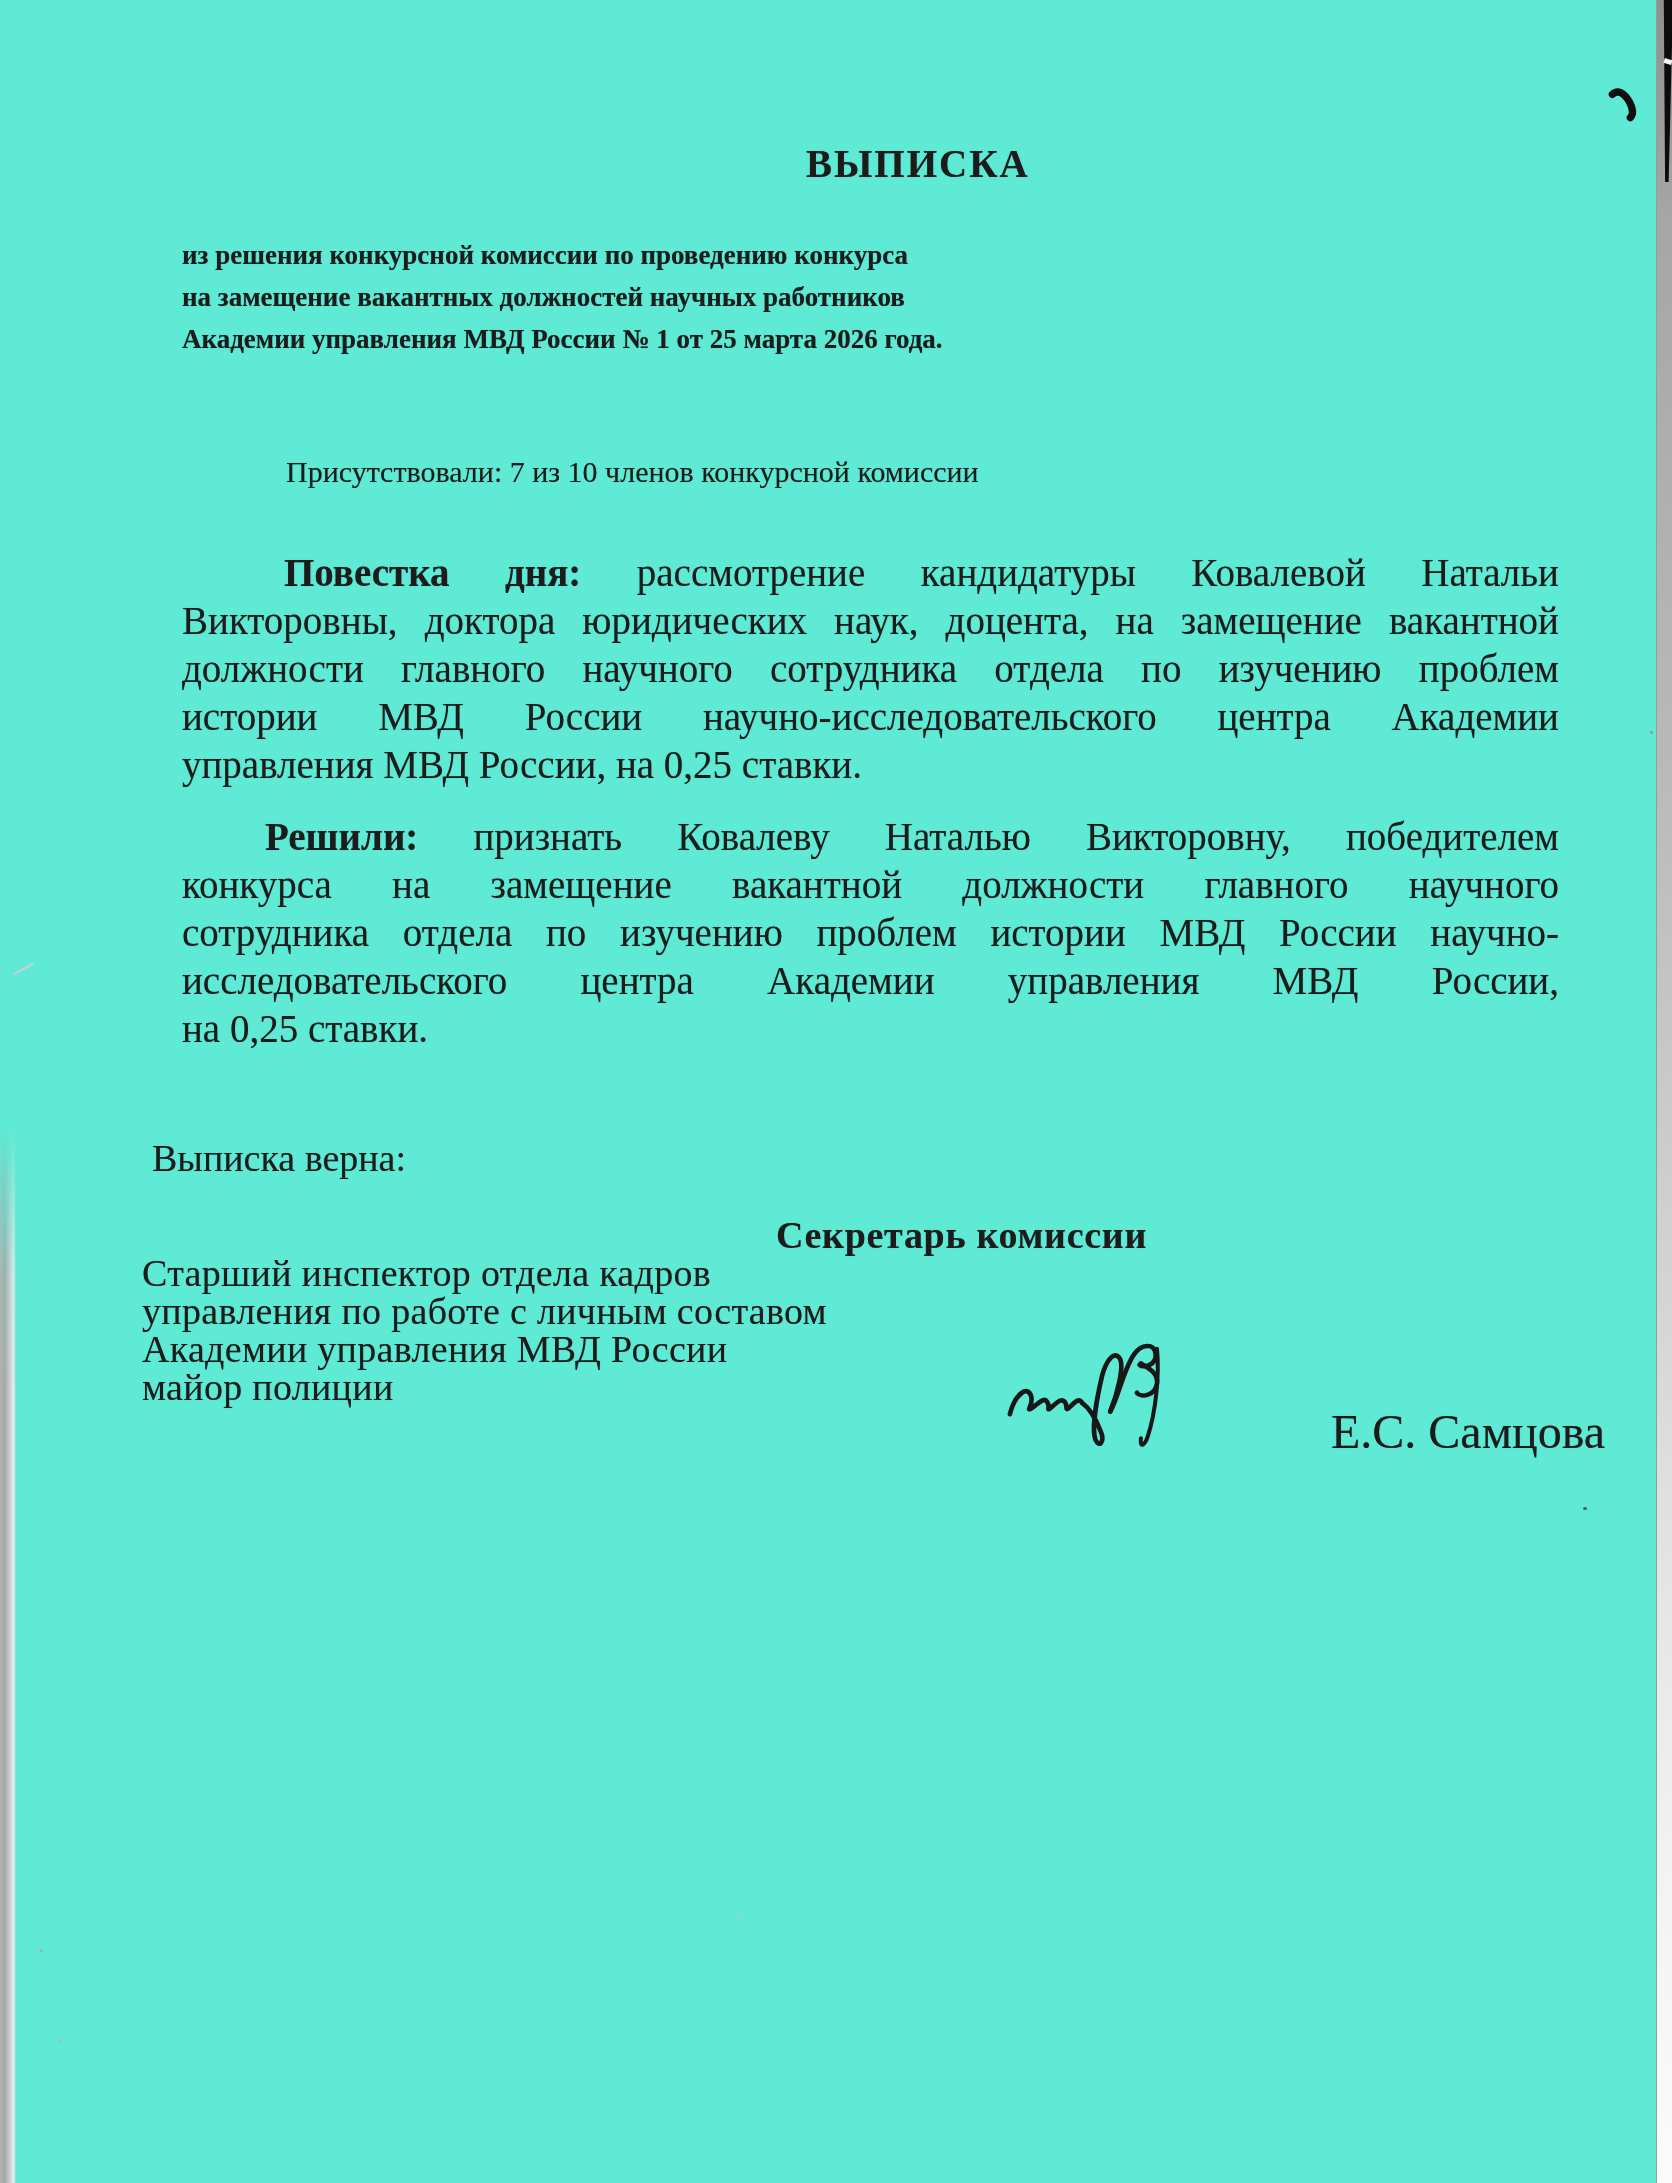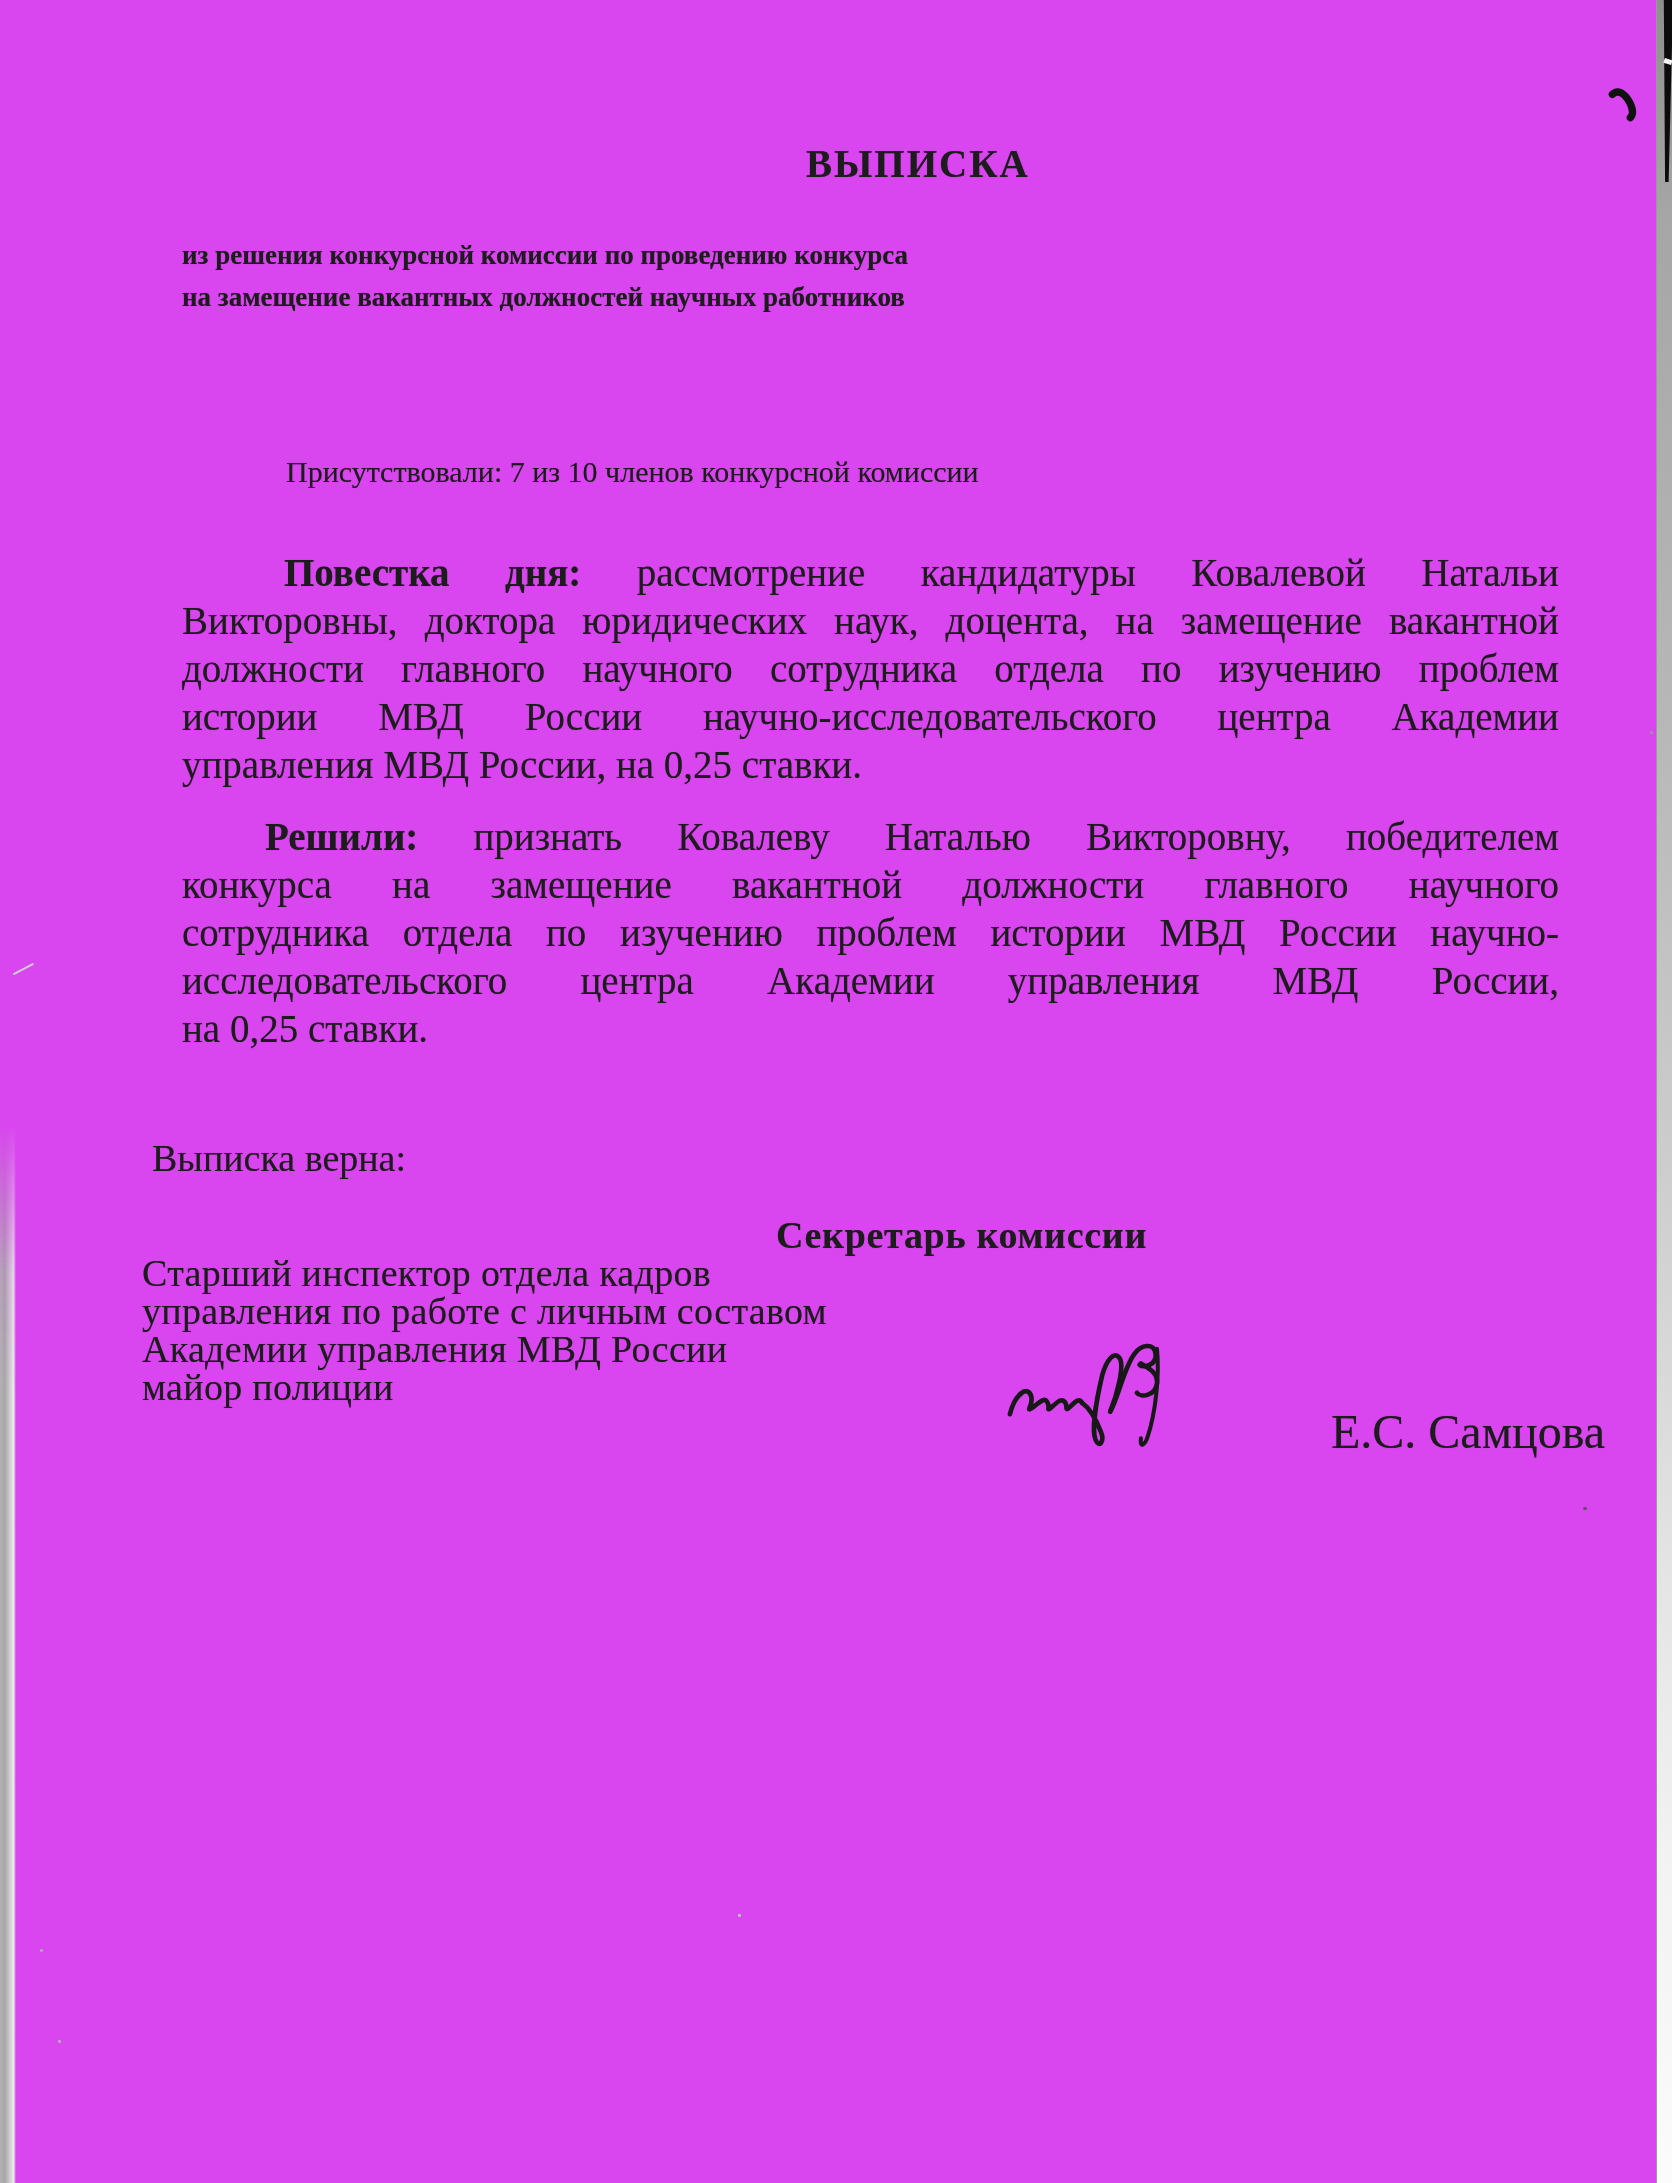--- a/index.html
+++ b/index.html
@@ -1,19 +1,19 @@
 <!DOCTYPE html>
 <html style="font-size:10.7px"><head>
 <meta charset="utf-8">
 <style>
   html,body{margin:0;padding:0;background:#ffffff;}
   .page{
     position:relative;
     width:1673px;height:2183px;
-    background:#d946ef;
+    background:#5eead4;
     overflow:hidden;
     font-family:"Liberation Serif","DejaVu Serif",serif;
     color:#1c1c1c;
     text-shadow:0 0 0.7px rgba(25,25,25,0.45);
   }
 
   
   .doc-title{
     position:absolute;left:806px;top:141px;
     font-size:39px;font-weight:bold;letter-spacing:2px;
@@ -96,20 +96,21 @@
 </head>
 <body>
 
 <div class="page">
 
   <div class="doc-title">ВЫПИСКА</div>
 
   <div class="subtitle">
     <div>из решения конкурсной комиссии по проведению конкурса</div>
     <div>на замещение вакантных должностей научных работников</div>
+    <div>Академии управления МВД России № 1 от 25 марта 2026 года.</div>
   </div>
 
   <div class="attendance">Присутствовали: 7 из 10 членов конкурсной комиссии</div>
 
   <div class="para agenda">
     <div class="line indent-a"><span class="lead">Повестка дня:</span><span> рассмотрение кандидатуры Ковалевой Натальи</span></div>
     <div class="line">Викторовны, доктора юридических наук, доцента, на замещение вакантной</div>
     <div class="line">должности главного научного сотрудника отдела по изучению проблем</div>
     <div class="line">истории МВД России научно-исследовательского центра Академии</div>
     <div class="line last">управления МВД России, на 0,25 ставки.</div>

